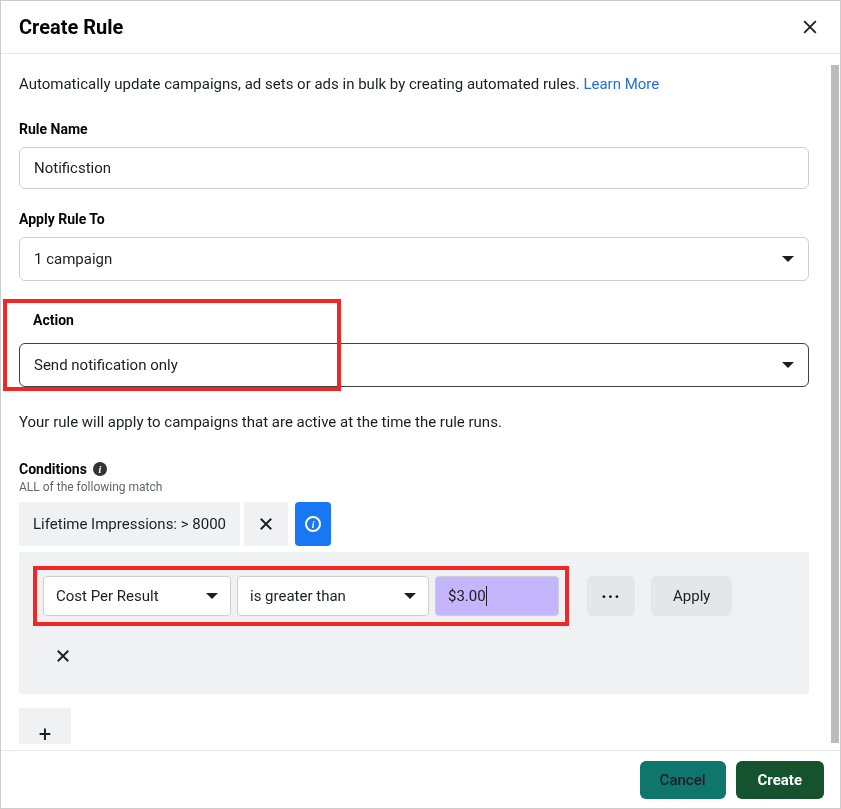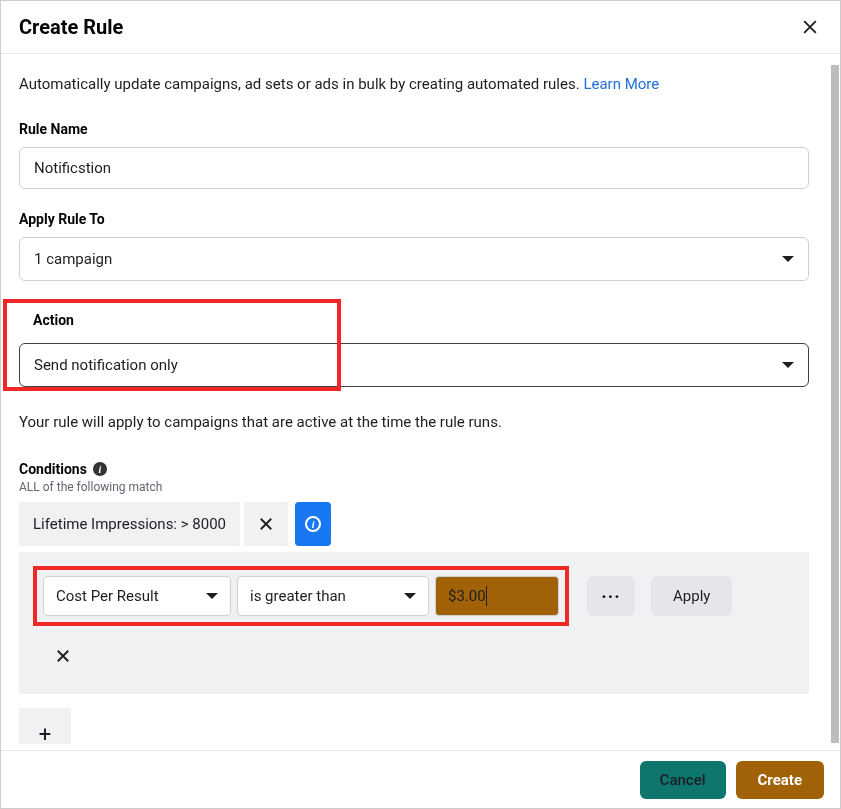--- a/index.html
+++ b/index.html
@@ -209,21 +209,21 @@
       padding: 0 12px;
       display: flex;
       align-items: center;
       justify-content: space-between;
       font-size: 15px;
       color: #1c1e21;
       cursor: pointer;
     }
     .ed-select .caret { margin-left: 26px; border-top-color: #1c1e21;}
     .ed-input {
-      background: #a16207;
+      background: #c4b5fd;
       border: 1px solid #cbd0d5;
       border-radius: 4px;
       height: 40px;
       padding: 0 12px;
       font-size: 15px;
       color: #1c1e21;
       width: 124px;
       display: flex;
       align-items: center;
     }
@@ -308,21 +308,21 @@
       align-items: center;
       justify-content: center;
       cursor: pointer;
       color: #1c1e21;
       font-size: 15px;
       font-weight: 500;
     }
     .btn-create {
       height: 38px;
       padding: 0 22px;
-      background: #a16207;
+      background: #14532d;
       border-radius: 6px;
       display: flex;
       align-items: center;
       justify-content: center;
       cursor: pointer;
       color: #fff;
       font-size: 15px;
       font-weight: 700;
     }
     .action-full-area {

